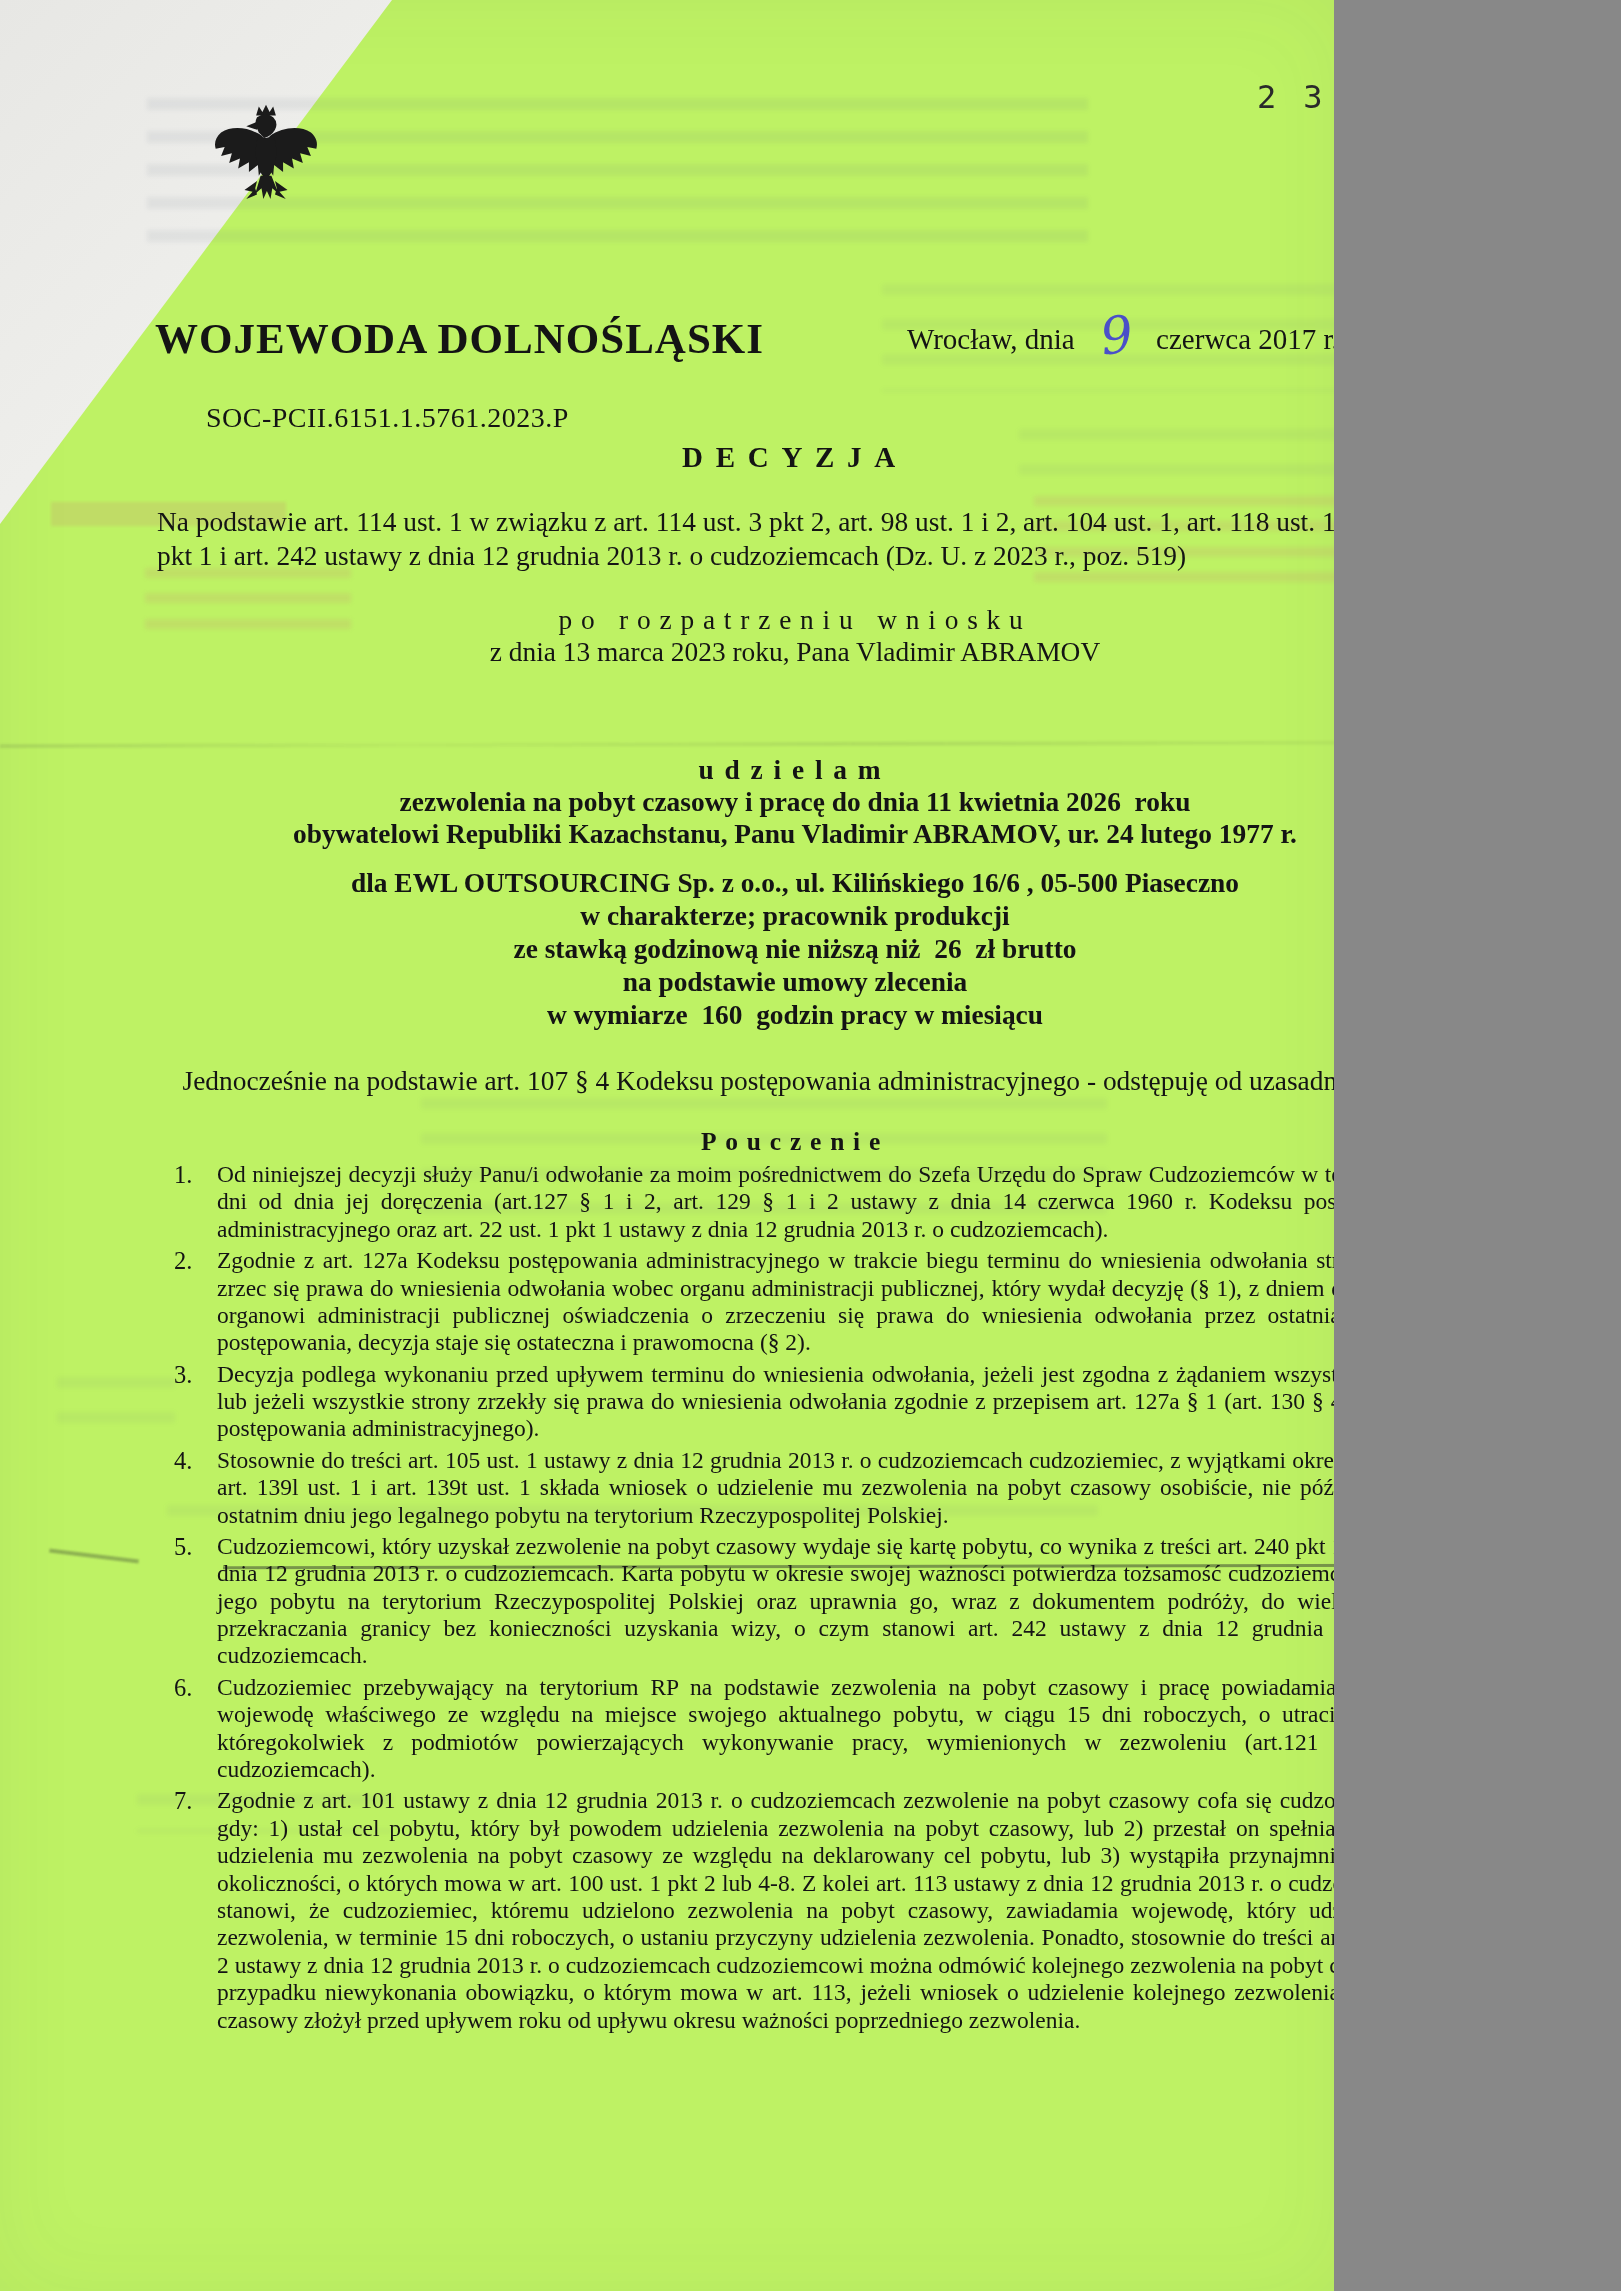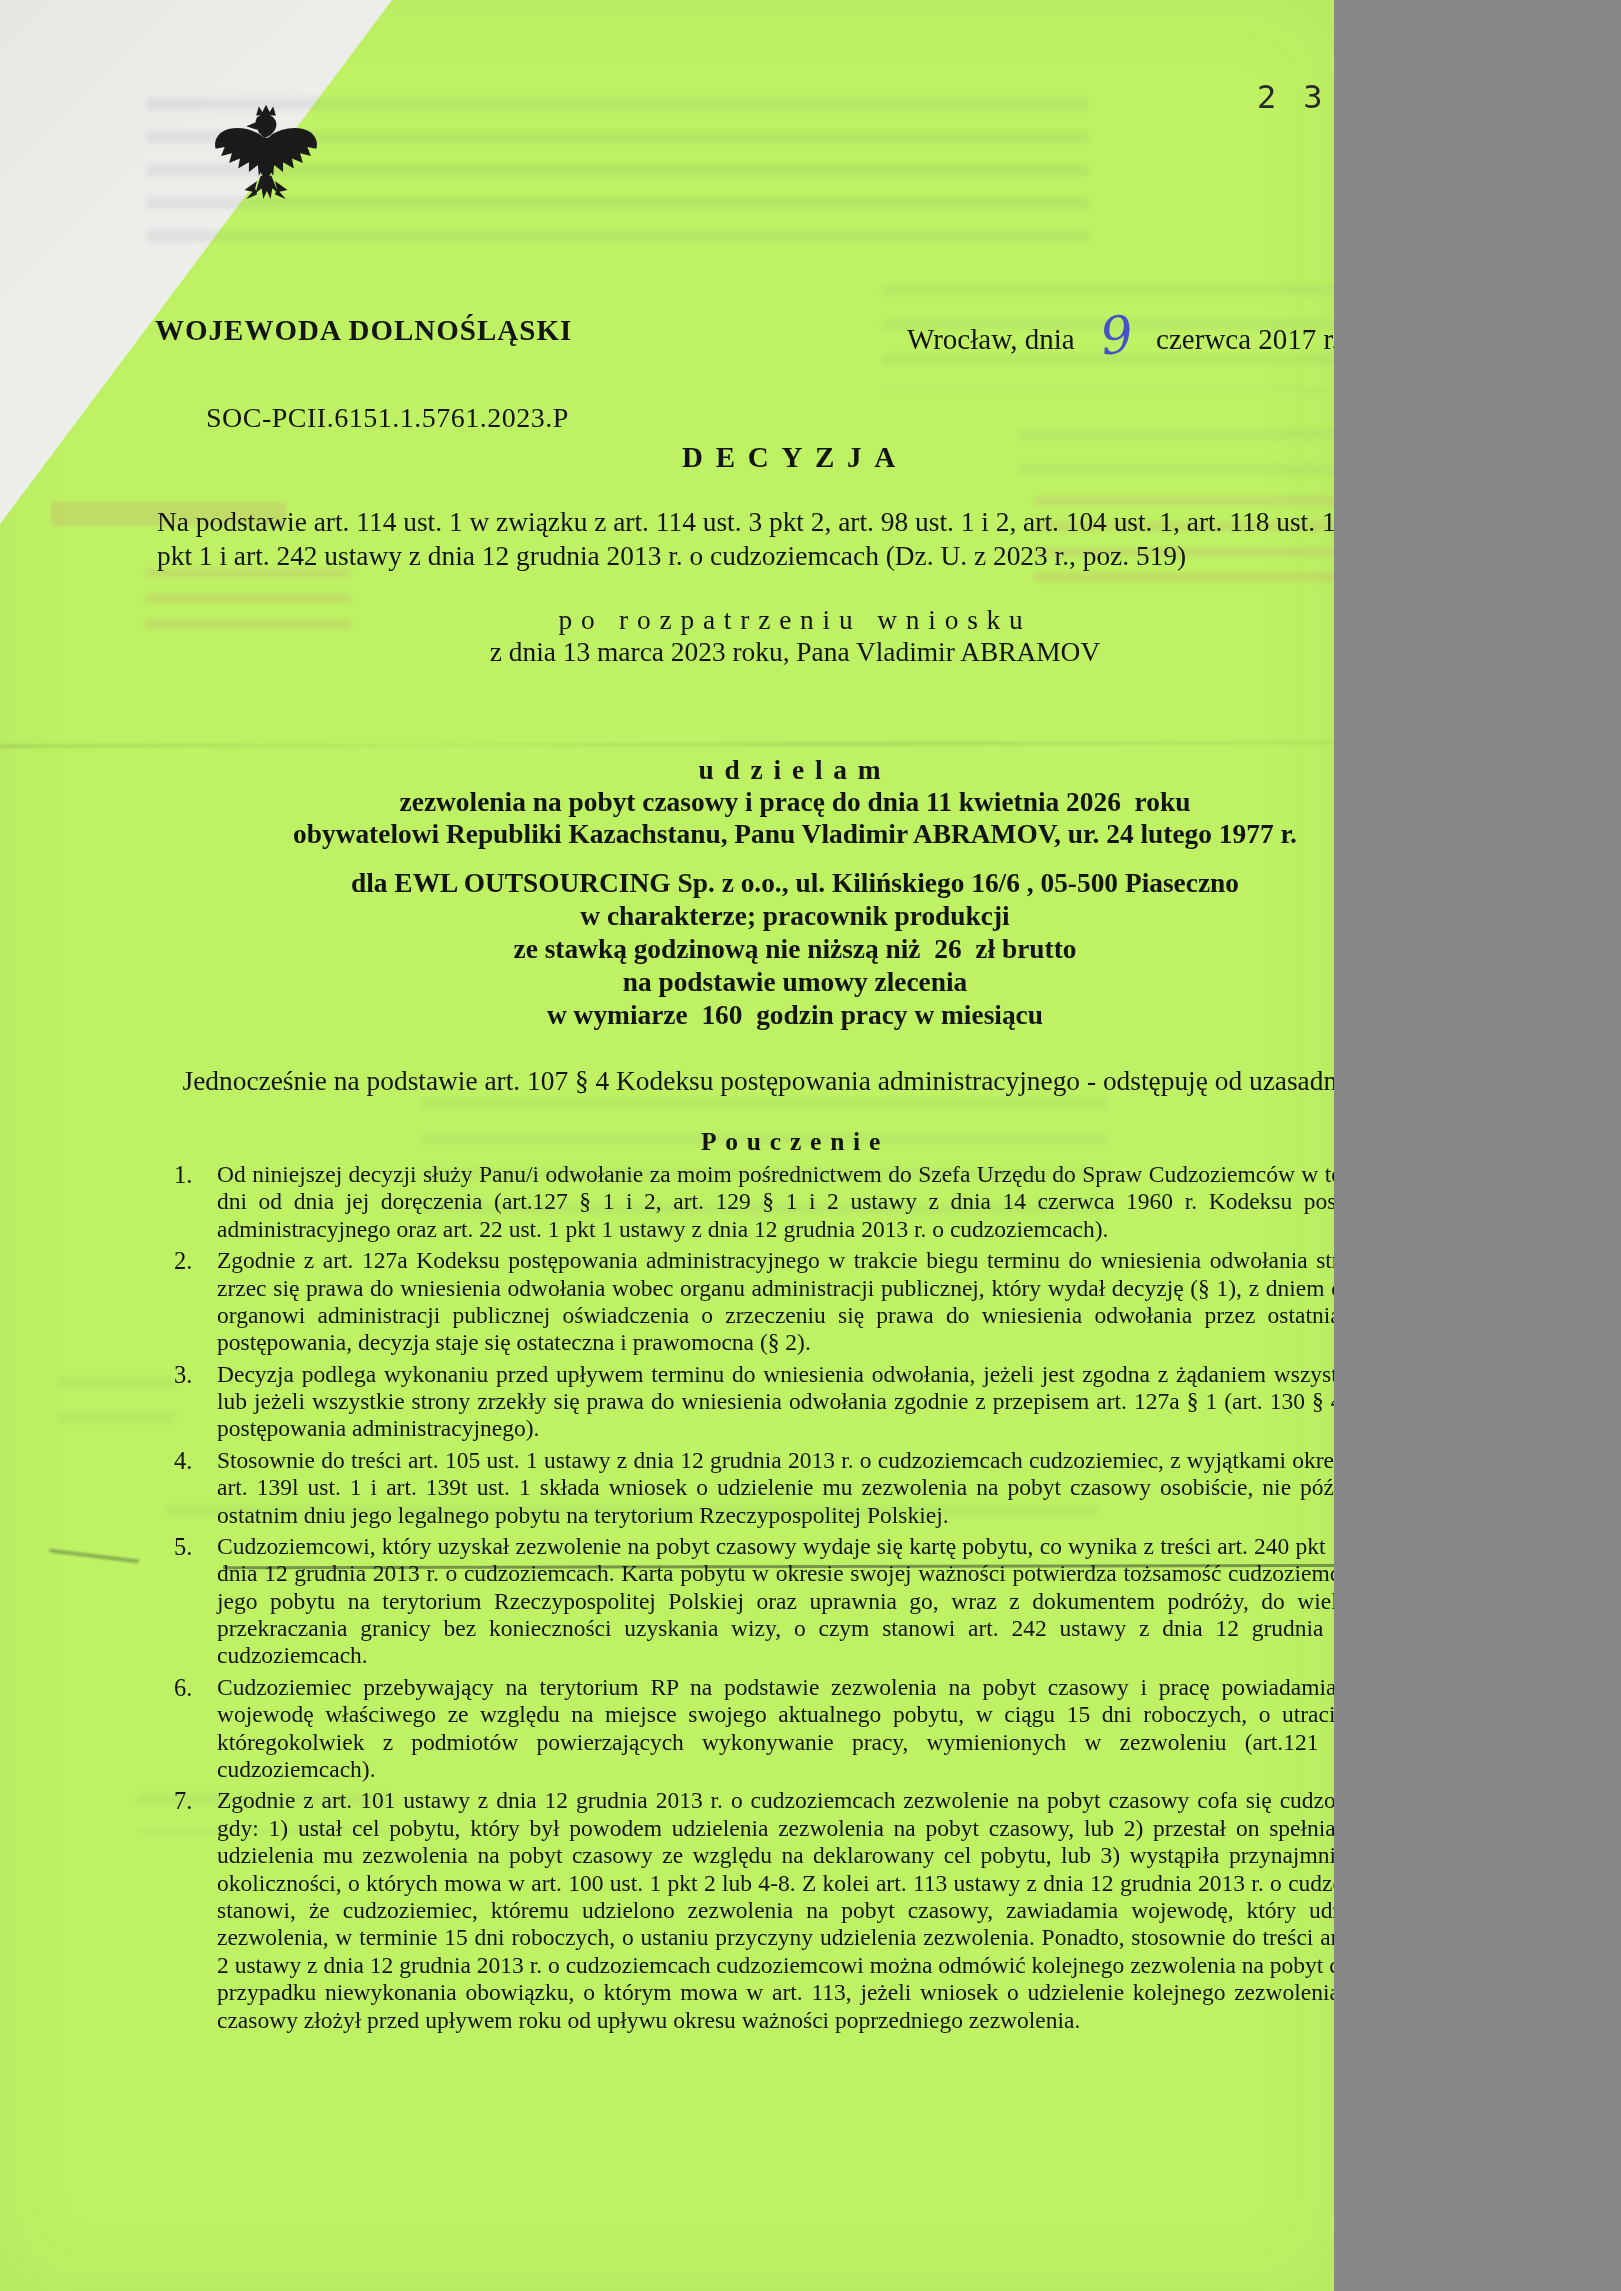--- a/index.html
+++ b/index.html
@@ -41,21 +41,21 @@
   .bar-pink{background:rgba(205,95,115,.15);}
   
   .stamp-date{
     position:absolute;top:78px;left:1257px;
     font-family:"DejaVu Sans Mono", monospace;
     font-size:32px;letter-spacing:3.9px;color:#2a2a2a;white-space:pre;
   }
   .emblem{position:absolute;top:102px;left:212px;}
   .authority{
     position:absolute;top:314px;left:155px;
-    font-weight:bold;font-size:29px;letter-spacing:1px;white-space:nowrap;
+    font-weight:bold;font-size:43px;letter-spacing:1px;white-space:nowrap;
   }
   .dateline{
     position:absolute;top:323px;left:907px;
     font-size:29px;white-space:nowrap;
   }
   .hand-day{
     display:inline-block;
     font-family:"DejaVu Serif", serif;font-style:italic;
     color:#4a50c8;font-size:51px;line-height:0;
     transform:rotate(-7deg) translateY(3.9px);

